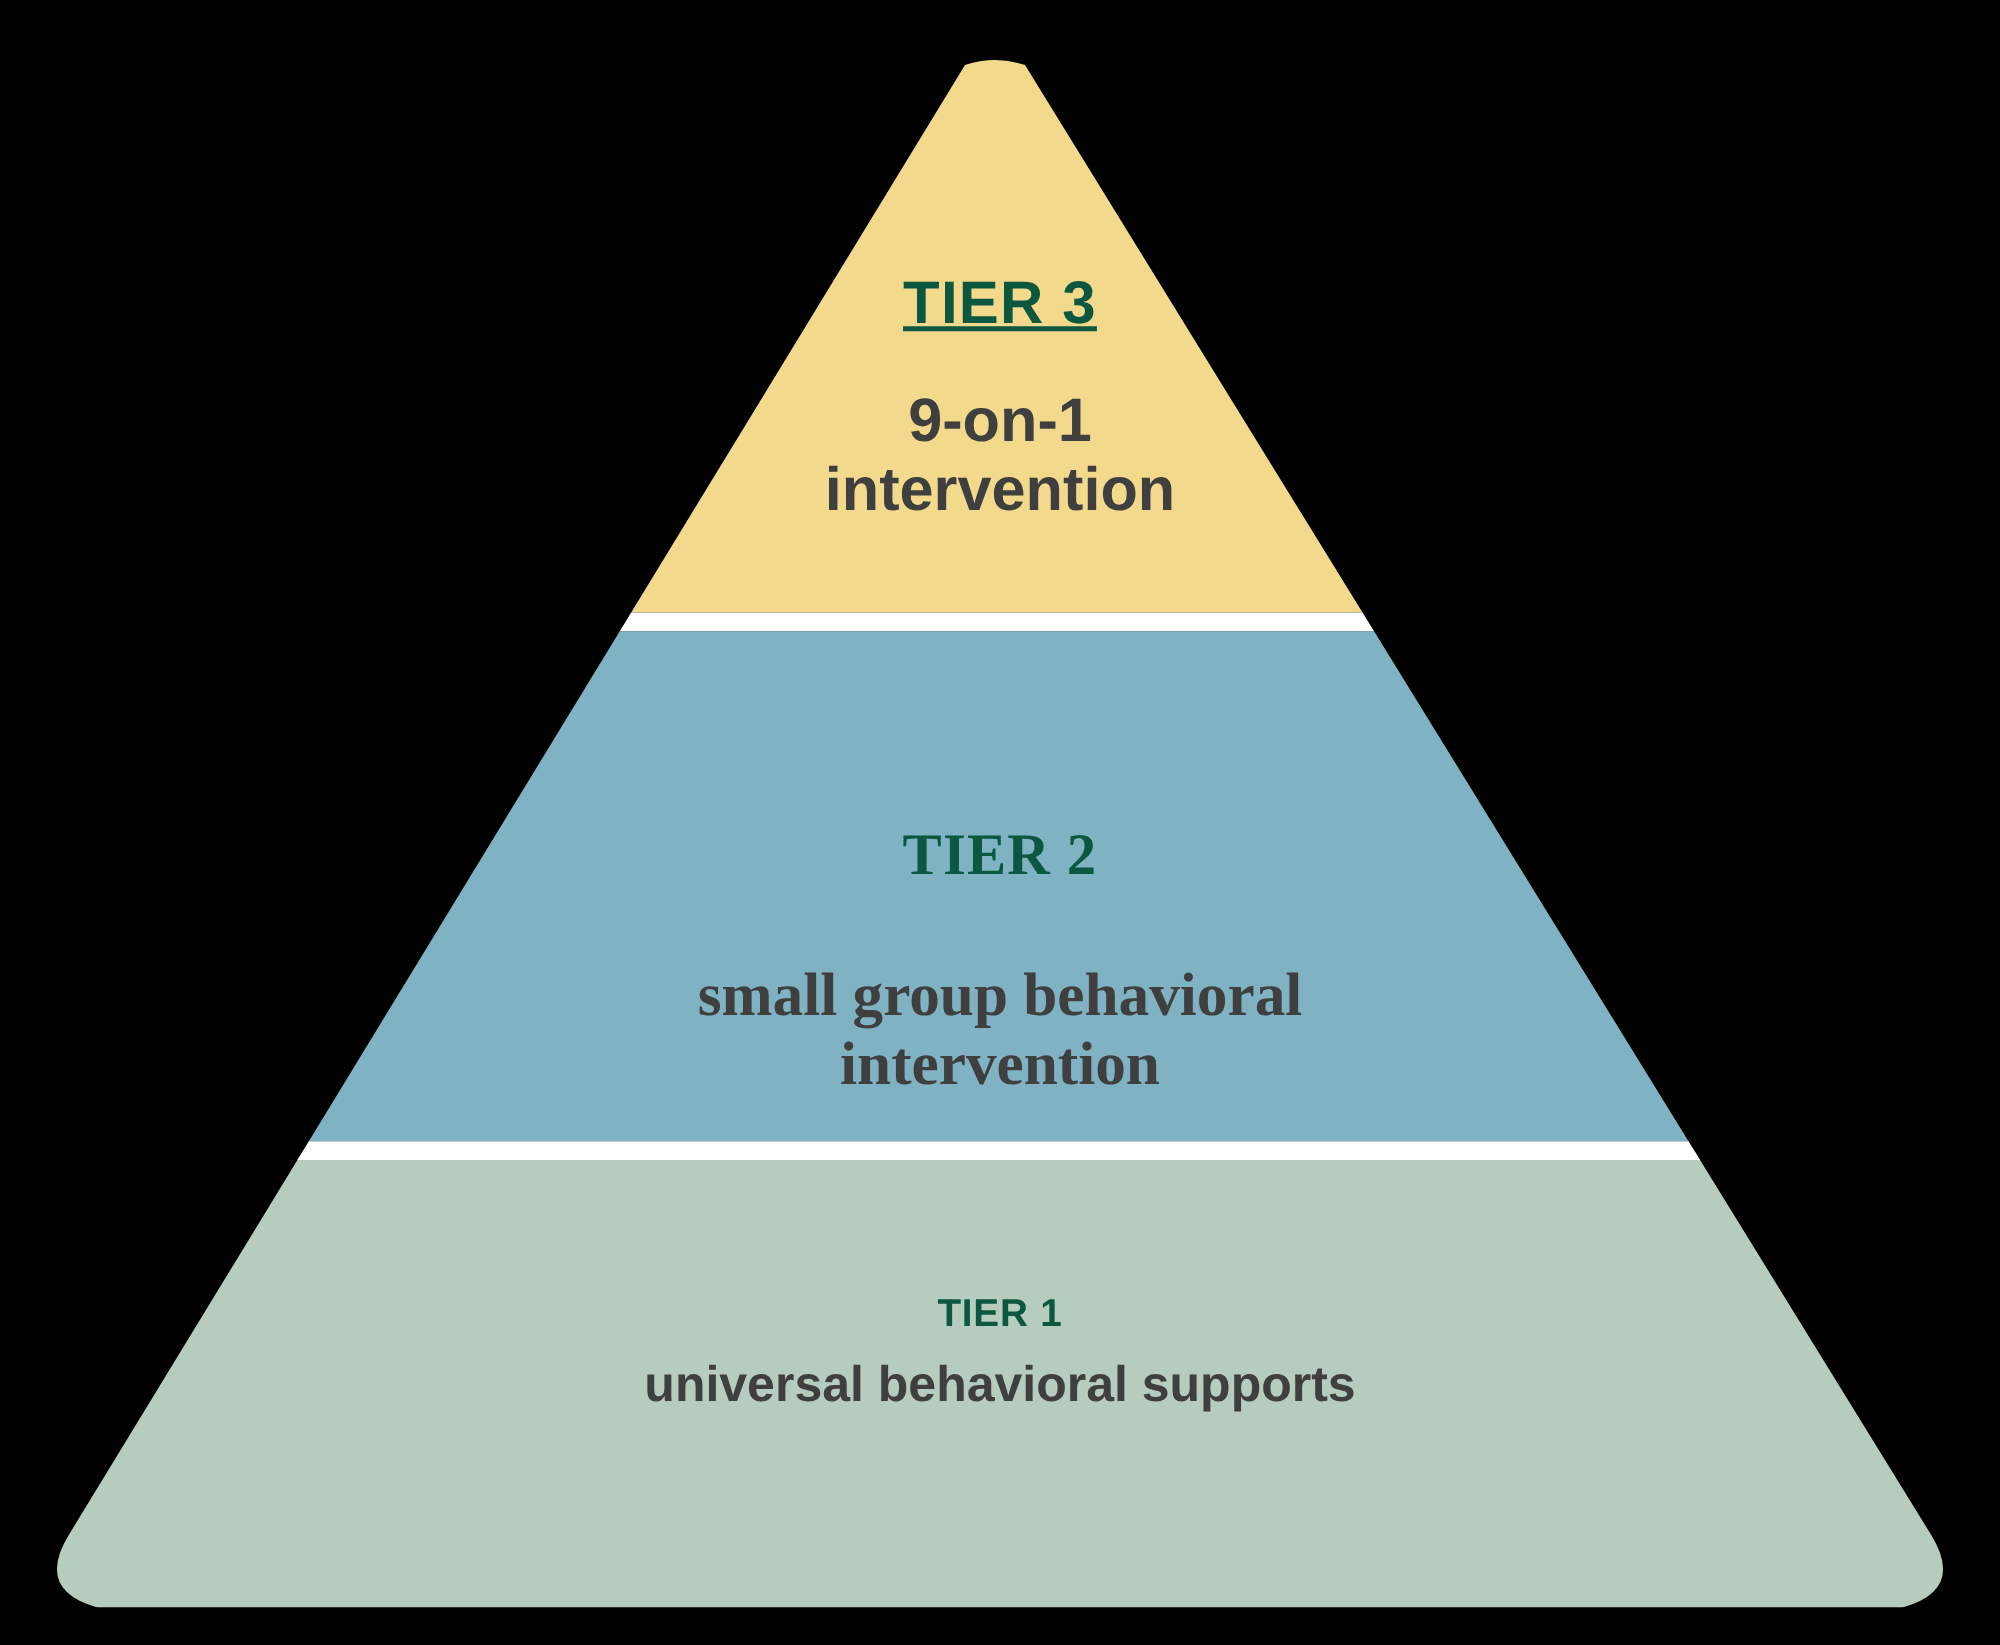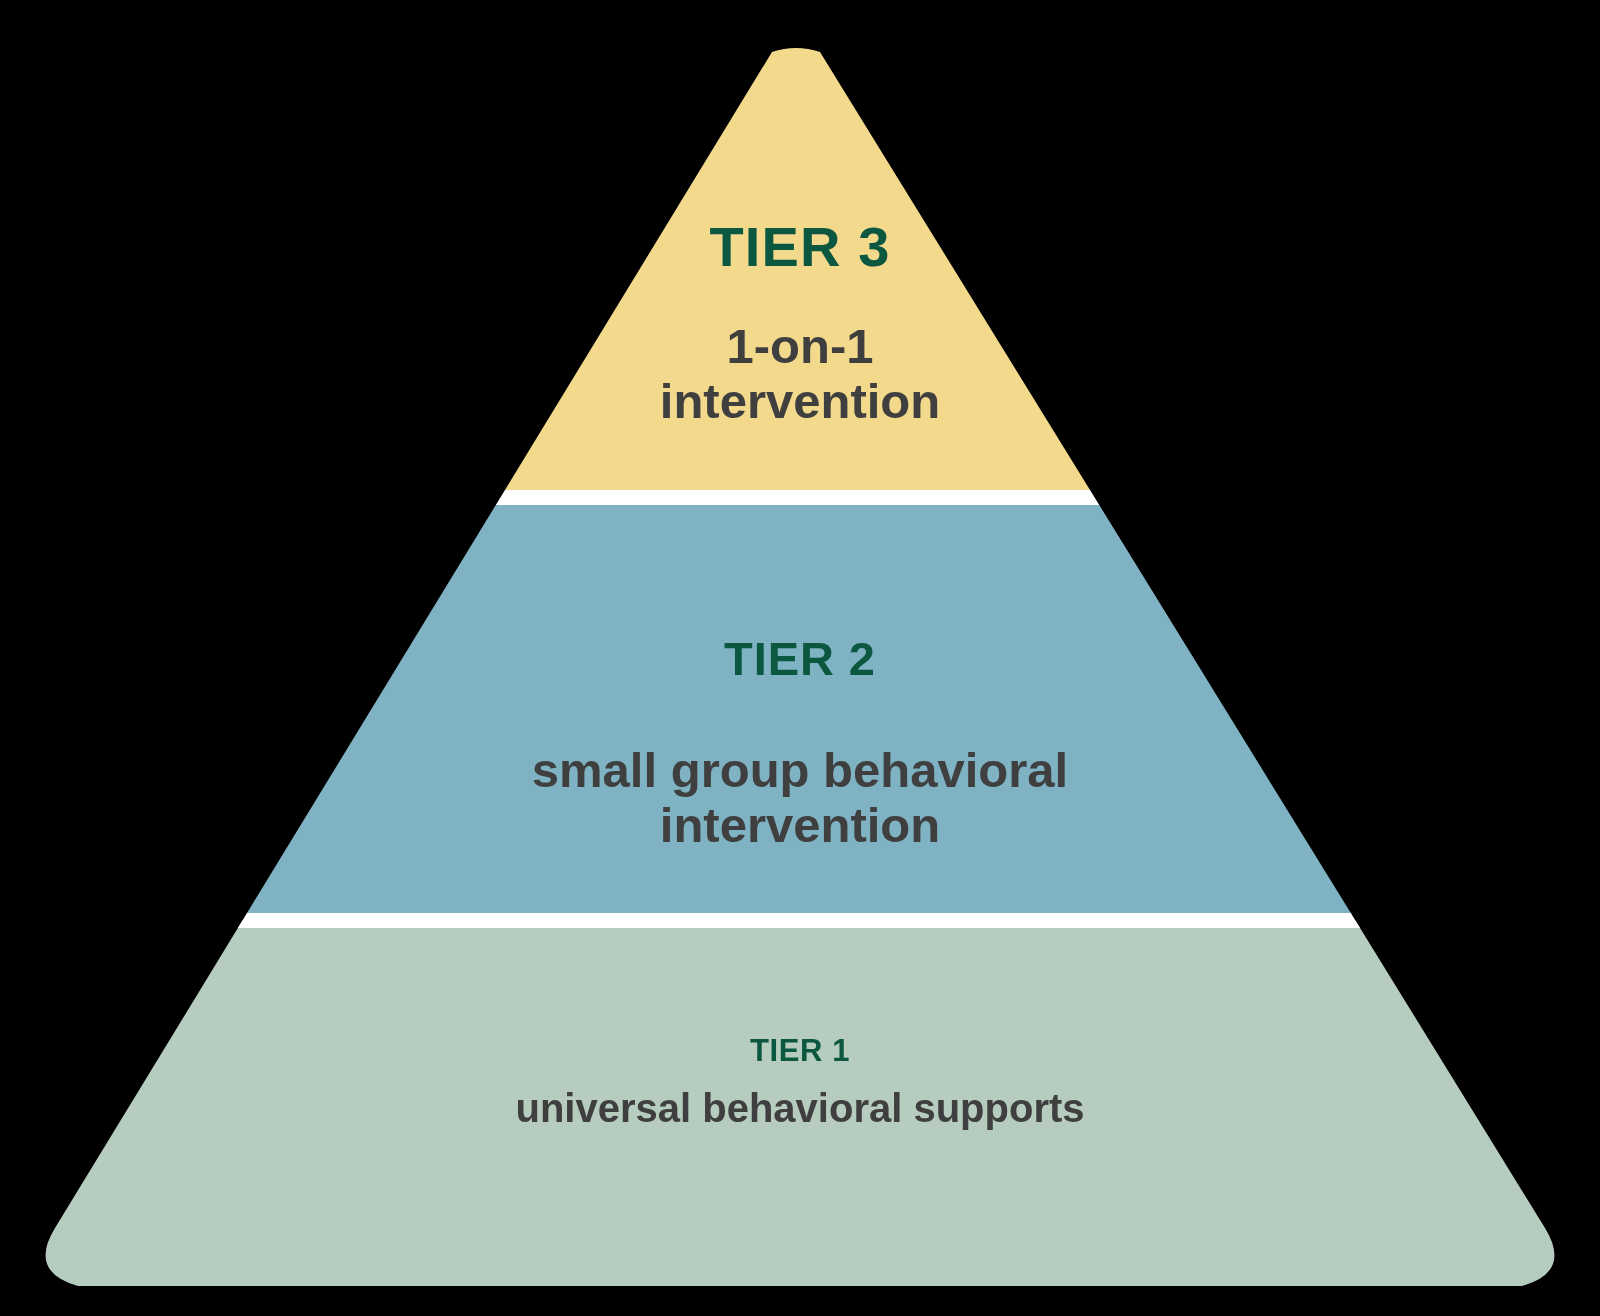--- a/index.html
+++ b/index.html
@@ -44,27 +44,27 @@
     line-height: 1.05;
     margin: 0;
   }
   .tier-desc {
     font-weight: bold;
     line-height: 1.12;
     margin: 0;
   }
   
   #tier3-block { top: 218px; }
-  #tier3-block .tier-heading { font-size: 56px; }
+  #tier3-block .tier-heading { font-size: 48px; text-decoration: underline; }
   #tier3-block .tier-desc {
     font-size: 49px;
     margin-top: 42px;
   }
   
-  #tier2-block { top: 634px; }
+  #tier2-block { top: 660px; font-family: Liberation Serif, serif; }
   #tier2-block .tier-heading { font-size: 47px; }
   #tier2-block .tier-desc {
     font-size: 49px;
     margin-top: 60px;
   }
   
   #tier1-block { top: 1035px; }
   #tier1-block .tier-heading { font-size: 31px; }
   #tier1-block .tier-desc {
     font-size: 40px;
@@ -101,21 +101,21 @@
       <rect x="0" y="490" width="1600" height="15" fill="#FFFFFF"></rect>
       <rect x="0" y="913" width="1600" height="15" fill="#FFFFFF"></rect>
     </g>
   </svg>
 
   <div class="tier-text-layer">
 
     <div class="tier-block" id="tier3-block">
       <p class="tier-heading" style="color:#0B5740">TIER 3</p>
       <p class="tier-desc" style="color:#3F3F3F">
-        <span>1-on-1</span><br>
+        <span>9-on-1</span><br>
         <span>intervention</span>
       </p>
     </div>
 
     <div class="tier-block" id="tier2-block">
       <p class="tier-heading" style="color:#0B5740">TIER 2</p>
       <p class="tier-desc" style="color:#3F3F3F">
         <span>small group behavioral</span><br>
         <span>intervention</span>
       </p>

